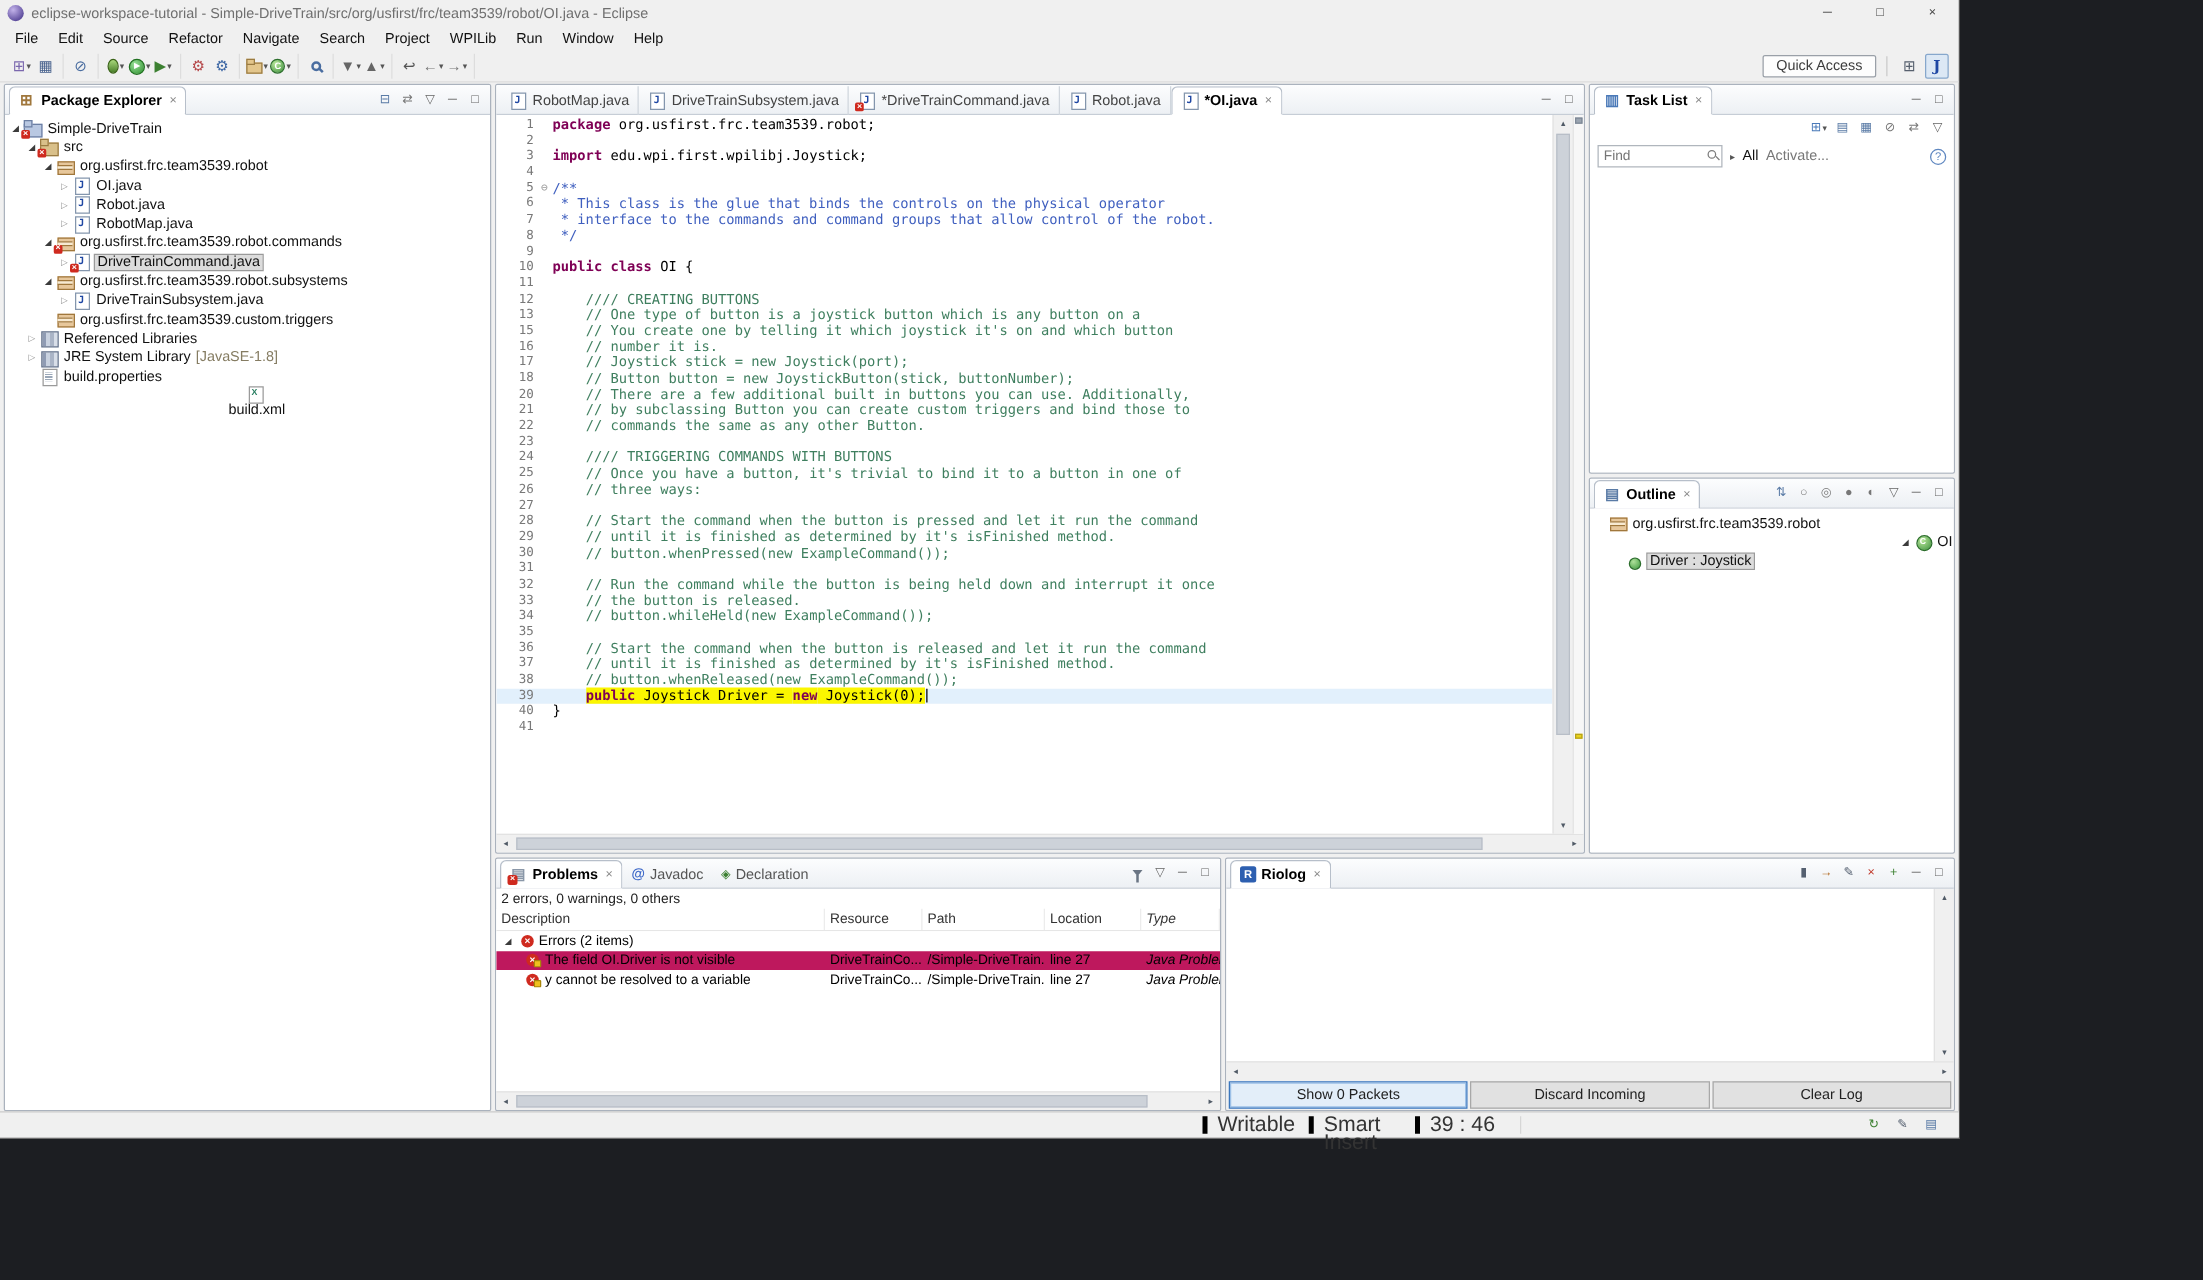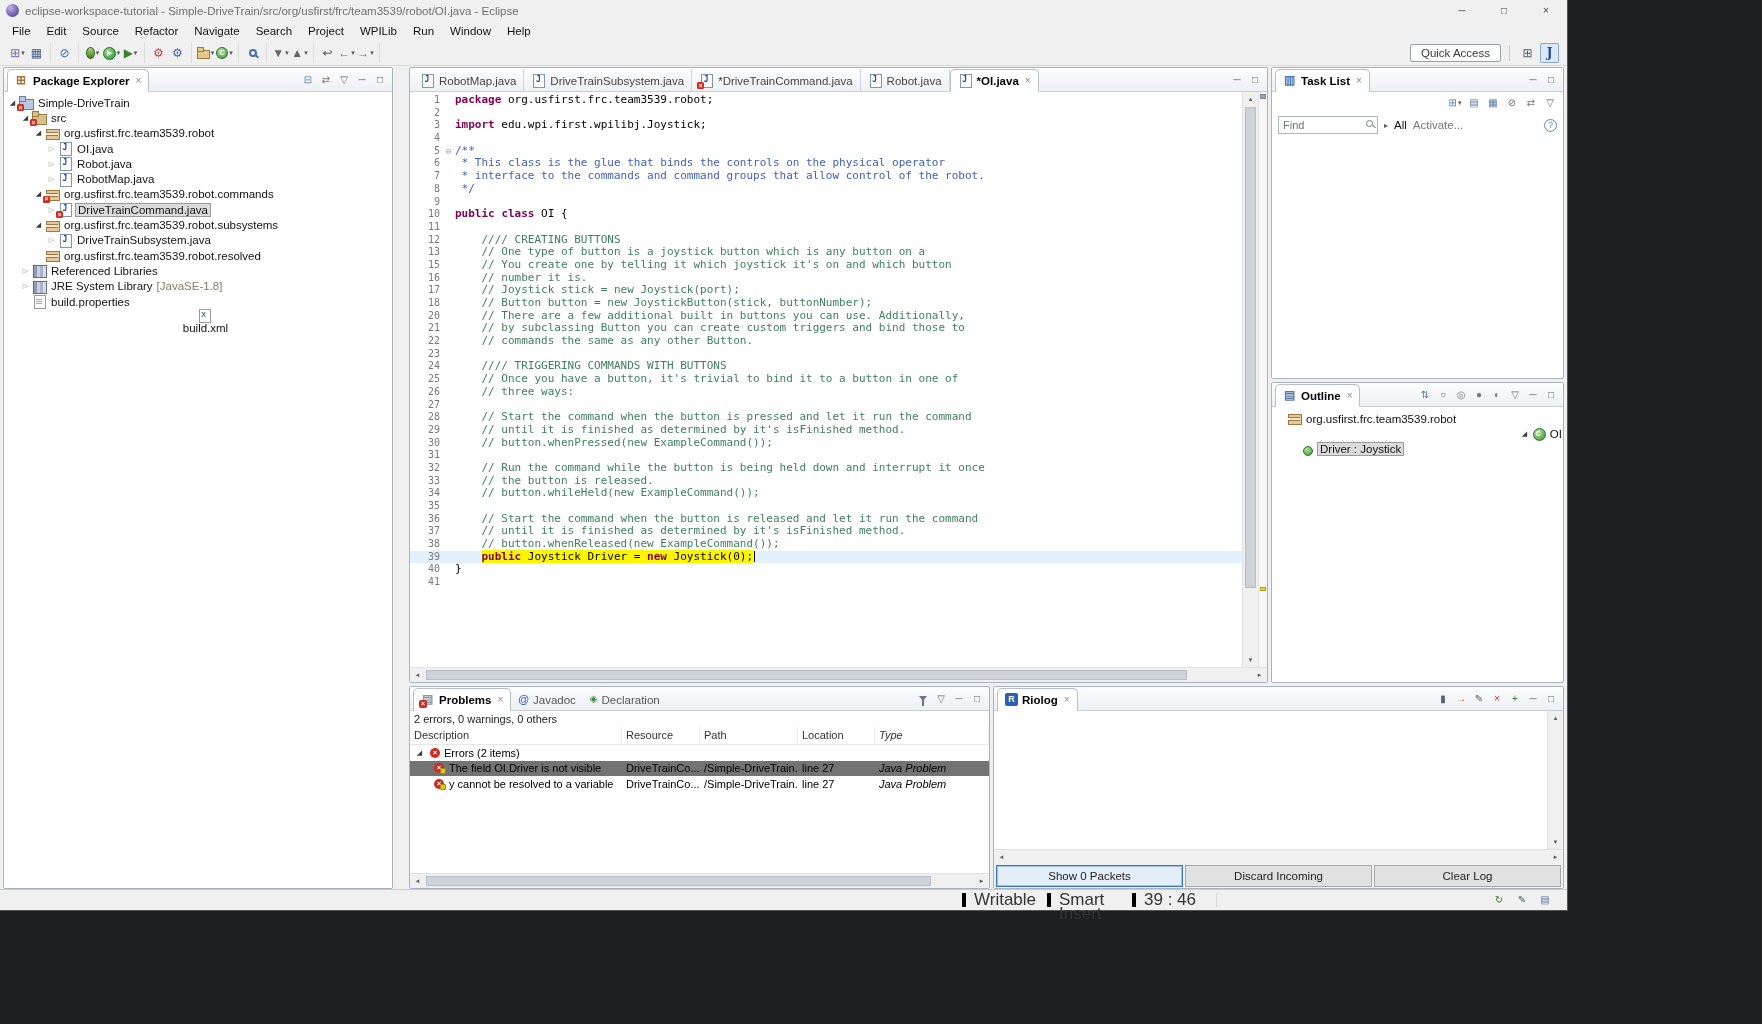--- a/index.html
+++ b/index.html
@@ -41,21 +41,21 @@
   .magbig { width:8px; height:8px; border:2px solid #4a6da0; border-radius:50%; position:relative; }
   .magbig::after { content:''; position:absolute; right:-4px; bottom:-2px; width:5px; height:2px; background:#4a6da0; transform:rotate(45deg); }
   .tb-right { margin-left:auto; display:flex; align-items:center; gap:8px; }
   .quick-access { border:1px solid #9aa0a8; background:#fdfdfd; color:#3c3c3c; padding:2px 10px; border-radius:2px; }
   .tb-sep { width:1px; height:16px; background:#c9c9c9; }
   .persp { display:flex; align-items:center; gap:3px; padding-right:4px; }
   .persp .tb-btn.pressed { border:1px solid #86a7cc; background:#dce8f5; }
   .java-persp { color:#1f47a3; font-weight:bold; font-size:12px; font-family:"DejaVu Serif", serif; }
 
   
-  .main { flex:1; display:flex; gap:16px; padding:1px 3px 0 3px; min-height:0; }
+  .main { flex:1; display:flex; gap:3px; padding:1px 3px 0 3px; min-height:0; }
   .panel { background:#fff; border:1px solid #aab2bd; border-radius:2px; display:flex; flex-direction:column; min-height:0; min-width:0; overflow:hidden; }
   .col-left { width:390px; flex:none; }
   .col-rest { flex:1; display:flex; flex-direction:column; gap:3px; min-width:0; }
   .top-row { flex:1; display:flex; gap:3px; min-height:0; }
   .bottom-row { height:203px; flex:none; display:flex; gap:3px; }
   .editor-panel { flex:1; }
   .col-views { width:293px; flex:none; display:flex; flex-direction:column; gap:3px; }
   .tl-panel { height:312px; flex:none; }
   .ol-panel { flex:1; }
   .pb-panel { width:581px; flex:none; }
@@ -170,26 +170,26 @@
   .tl-activate { color:#777; }
   .help-circ { margin-left:auto; width:13px; height:13px; border-radius:50%; border:1px solid #5f87c0; color:#5f87c0;
     font-size:9px; display:flex; align-items:center; justify-content:center; }
   #ol-items { padding-top:4px; }
 
   
   .pb-summary { height:16px; line-height:16px; padding-left:4px; background:#fff; font-size:11px; color:#222; flex:none; }
   .pb-table { flex:1; display:flex; flex-direction:column; background:#fff; min-height:0; }
   .pb-head { height:18px; display:flex; background:#fff; border-bottom:1px solid #e6e6e6; color:#333; flex:none; }
   .pcol { padding:2px 4px; border-right:1px solid #ececec; font-size:11px; white-space:nowrap; overflow:hidden; }
-  .c0 { width:212px; flex:none; } .c1 { width:78px; flex:none; } .c2 { width:98px; flex:none; } .c3 { width:77px; flex:none; } .c4 { flex:1;font-style:italic; }
+  .c0 { width:263px; flex:none; } .c1 { width:78px; flex:none; } .c2 { width:98px; flex:none; } .c3 { width:77px; flex:none; } .c4 { flex:1;font-style:italic; }
   .prow { height:15.5px; display:flex; align-items:center; font-size:11px; flex:none; }
   .prow.group { padding-left:3px; gap:4px; }
   .pcell { padding:0 4px; white-space:nowrap; overflow:hidden; }
   .pcell.c0 { padding-left:24px; display:flex; gap:5px; align-items:center; }
-  .psel { background:#737373;justify-content:space-between; }
+  .psel { background:#be185d;justify-content:space-between; }
   .perr { width:10px; height:10px; border-radius:5px; background:#cf2a1f; position:relative; flex:none; }
   .perr::after { content:'×'; position:absolute; left:0; right:0; top:-1px; text-align:center; color:#fff; font-size:8px; font-weight:bold; line-height:11px; }
   .perr.fix::before { content:''; position:absolute; right:-2px; bottom:-1px; width:4px; height:4px; background:#f0c01e; border:1px solid #a8860a; border-radius:1px; z-index:2; }
   .funnel { width:0; height:0; border-left:4px solid transparent; border-right:4px solid transparent; border-top:5px solid #6a7584; position:relative; }
   .funnel::after { content:''; position:absolute; left:-1px; top:-1px; width:2px; height:6px; background:#6a7584; }
 
   
   .rl-body { flex:1; display:flex; min-height:0; }
   .rl-content { flex:1; background:#fff; }
   .rl-btns { height:24px; flex:none; display:flex; gap:2px; padding:1px 2px; background:#f0f0f0; }
@@ -405,21 +405,21 @@
             <span class="tlabel">org.usfirst.frc.team3539.robot.subsystems</span>
           </div>
           <div class="trow" style="padding-left: 41px;">
             <span class="tw">▷</span>
             <span class="ic ic-java"></span>
             <span class="tlabel">DriveTrainSubsystem.java</span>
           </div>
           <div class="trow" style="padding-left: 28px;">
             <span class="tw"></span>
             <span class="ic ic-pkg"></span>
-            <span class="tlabel">org.usfirst.frc.team3539.robot.resolved</span>
+            <span class="tlabel">org.usfirst.frc.team3539.custom.triggers</span>
           </div>
           <div class="trow" style="padding-left: 15px;">
             <span class="tw">▷</span>
             <span class="ic ic-lib"></span>
             <span class="tlabel">Referenced Libraries</span>
           </div>
           <div class="trow" style="padding-left: 15px;">
             <span class="tw">▷</span>
             <span class="ic ic-lib"></span>
             <span class="tlabel">JRE System Library</span>

